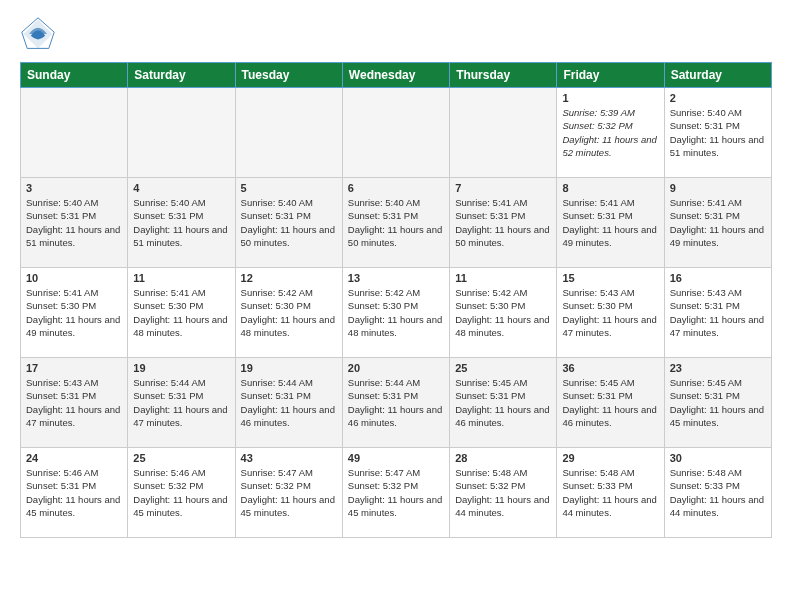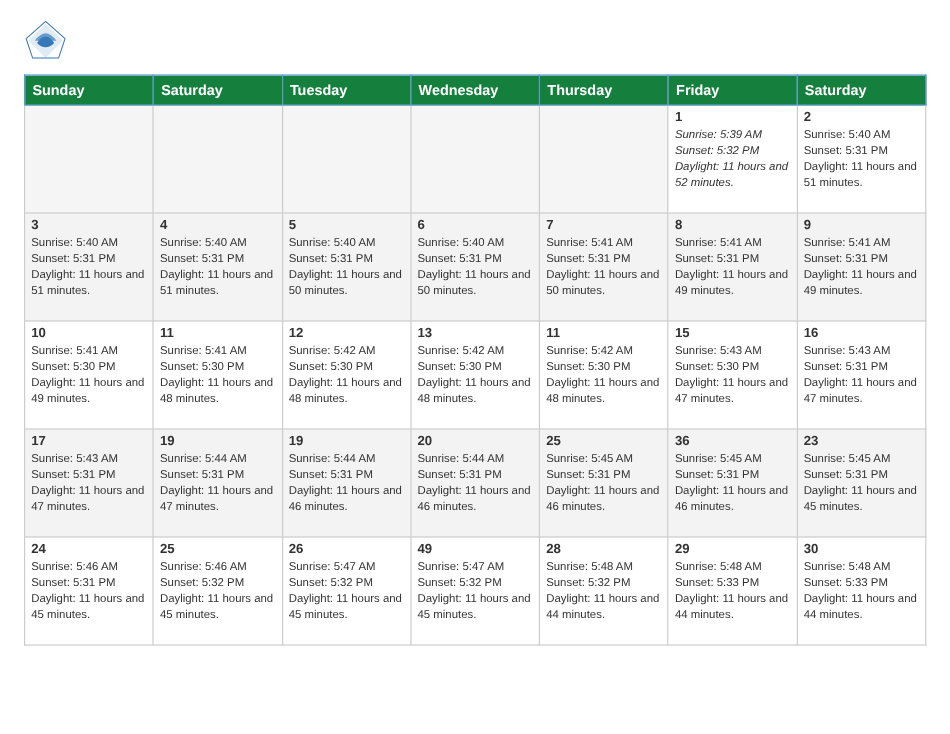--- a/index.html
+++ b/index.html
@@ -295,21 +295,21 @@
 Sunset: 5:31 PM
 Daylight: 11 hours and 45 minutes.</div>
           </td>
           <td>
             <span class="day-num">25</span>
             <div class="day-info" style="white-space: pre-line;">Sunrise: 5:46 AM
 Sunset: 5:32 PM
 Daylight: 11 hours and 45 minutes.</div>
           </td>
           <td>
-            <span class="day-num">26</span>
+            <span class="day-num">43</span>
             <div class="day-info" style="white-space: pre-line;">Sunrise: 5:47 AM
 Sunset: 5:32 PM
 Daylight: 11 hours and 45 minutes.</div>
           </td>
           <td>
             <span class="day-num">49</span>
             <div class="day-info" style="white-space: pre-line;">Sunrise: 5:47 AM
 Sunset: 5:32 PM
 Daylight: 11 hours and 45 minutes.</div>
           </td>

